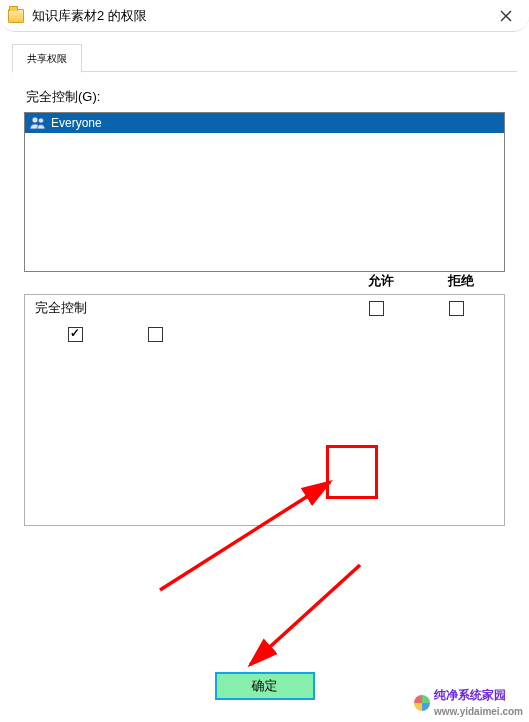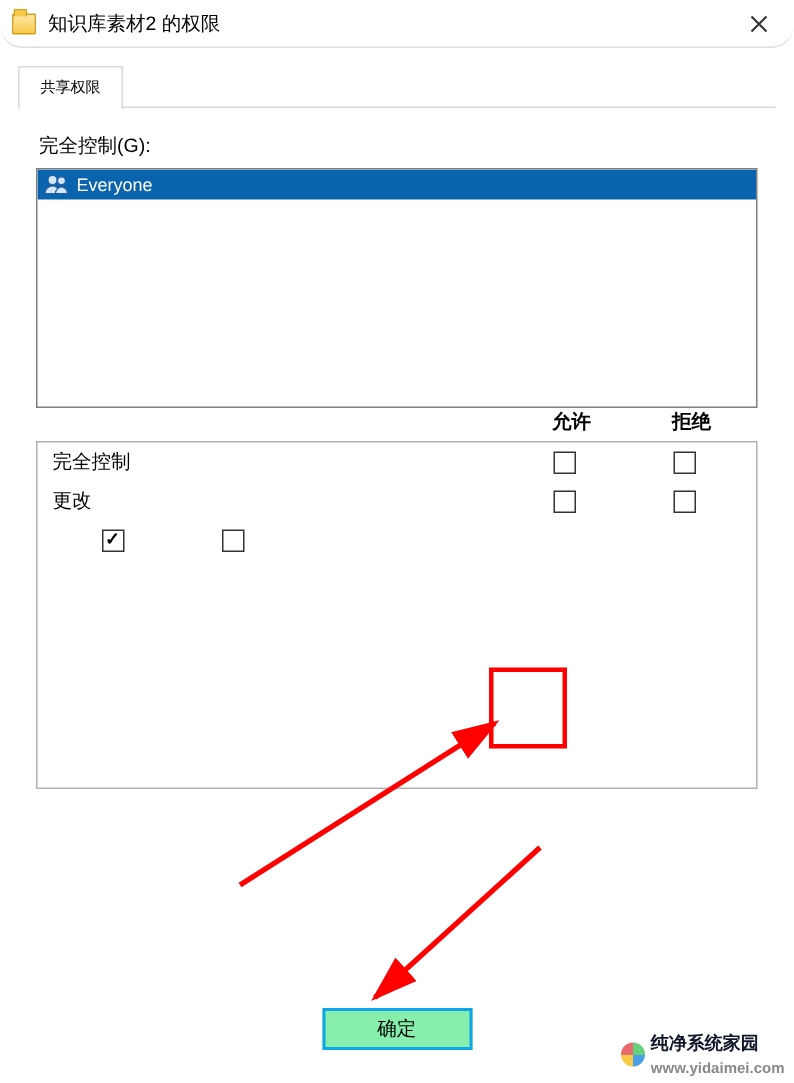--- a/index.html
+++ b/index.html
@@ -47,21 +47,21 @@
   
   svg.arrow{position:absolute;pointer-events:none;}
 
   
   .footer{ position:absolute; left:0; right:0; bottom:22px; display:flex; justify-content:center; }
   .okbtn{ width:100px; height:28px; border:2px solid #0ea5e9; background:#86efac; font-size:13px; display:inline-flex; align-items:center; justify-content:center; }
 
   
   .watermark{position:absolute;right:6px;bottom:4px;display:flex;align-items:center;gap:4px;font-size:12px;color:#2aa030;}
   .watermark .logo{width:16px;height:16px;border-radius:50%;background:conic-gradient(#66d07a 0 90deg,#4aa0e8 90deg 180deg,#f7c948 180deg 270deg,#e86a6a 270deg 360deg);}
-  .watermark .t1{color:#0f172a;font-weight:bold;}
+  .watermark .t1{color:#6d28d9;font-weight:bold;}
   .watermark .t2{color:#888;font-size:10px;font-weight:bold;}
 </style>
 </head>
 <body>
 
 <div class="titlebar">
   <span class="folder-ico"></span>
   <span class="title-text">知识库素材2 的权限</span>
   <div class="close">
     <svg width="12" height="12" viewBox="0 0 12 12">
@@ -106,29 +106,20 @@
     <div class="perm-row">
       <div class="pname">完全控制</div>
       <div class="pcol">
           <span class="cb"></span>
         </div>
       <div class="pcol">
           <span class="cb"></span>
         </div>
     </div>
     <div class="perm-row">
-      <div class="pname">更改</div>
-      <div class="pcol">
-          <span class="cb"></span>
-        </div>
-      <div class="pcol">
-          <span class="cb"></span>
-        </div>
-    </div>
-    <div class="perm-row">
       <div class="pcol">
           <span class="cb checked"></span>
         </div>
       <div class="pcol">
           <span class="cb"></span>
         </div>
     </div>
   </div>
 
 </div>

